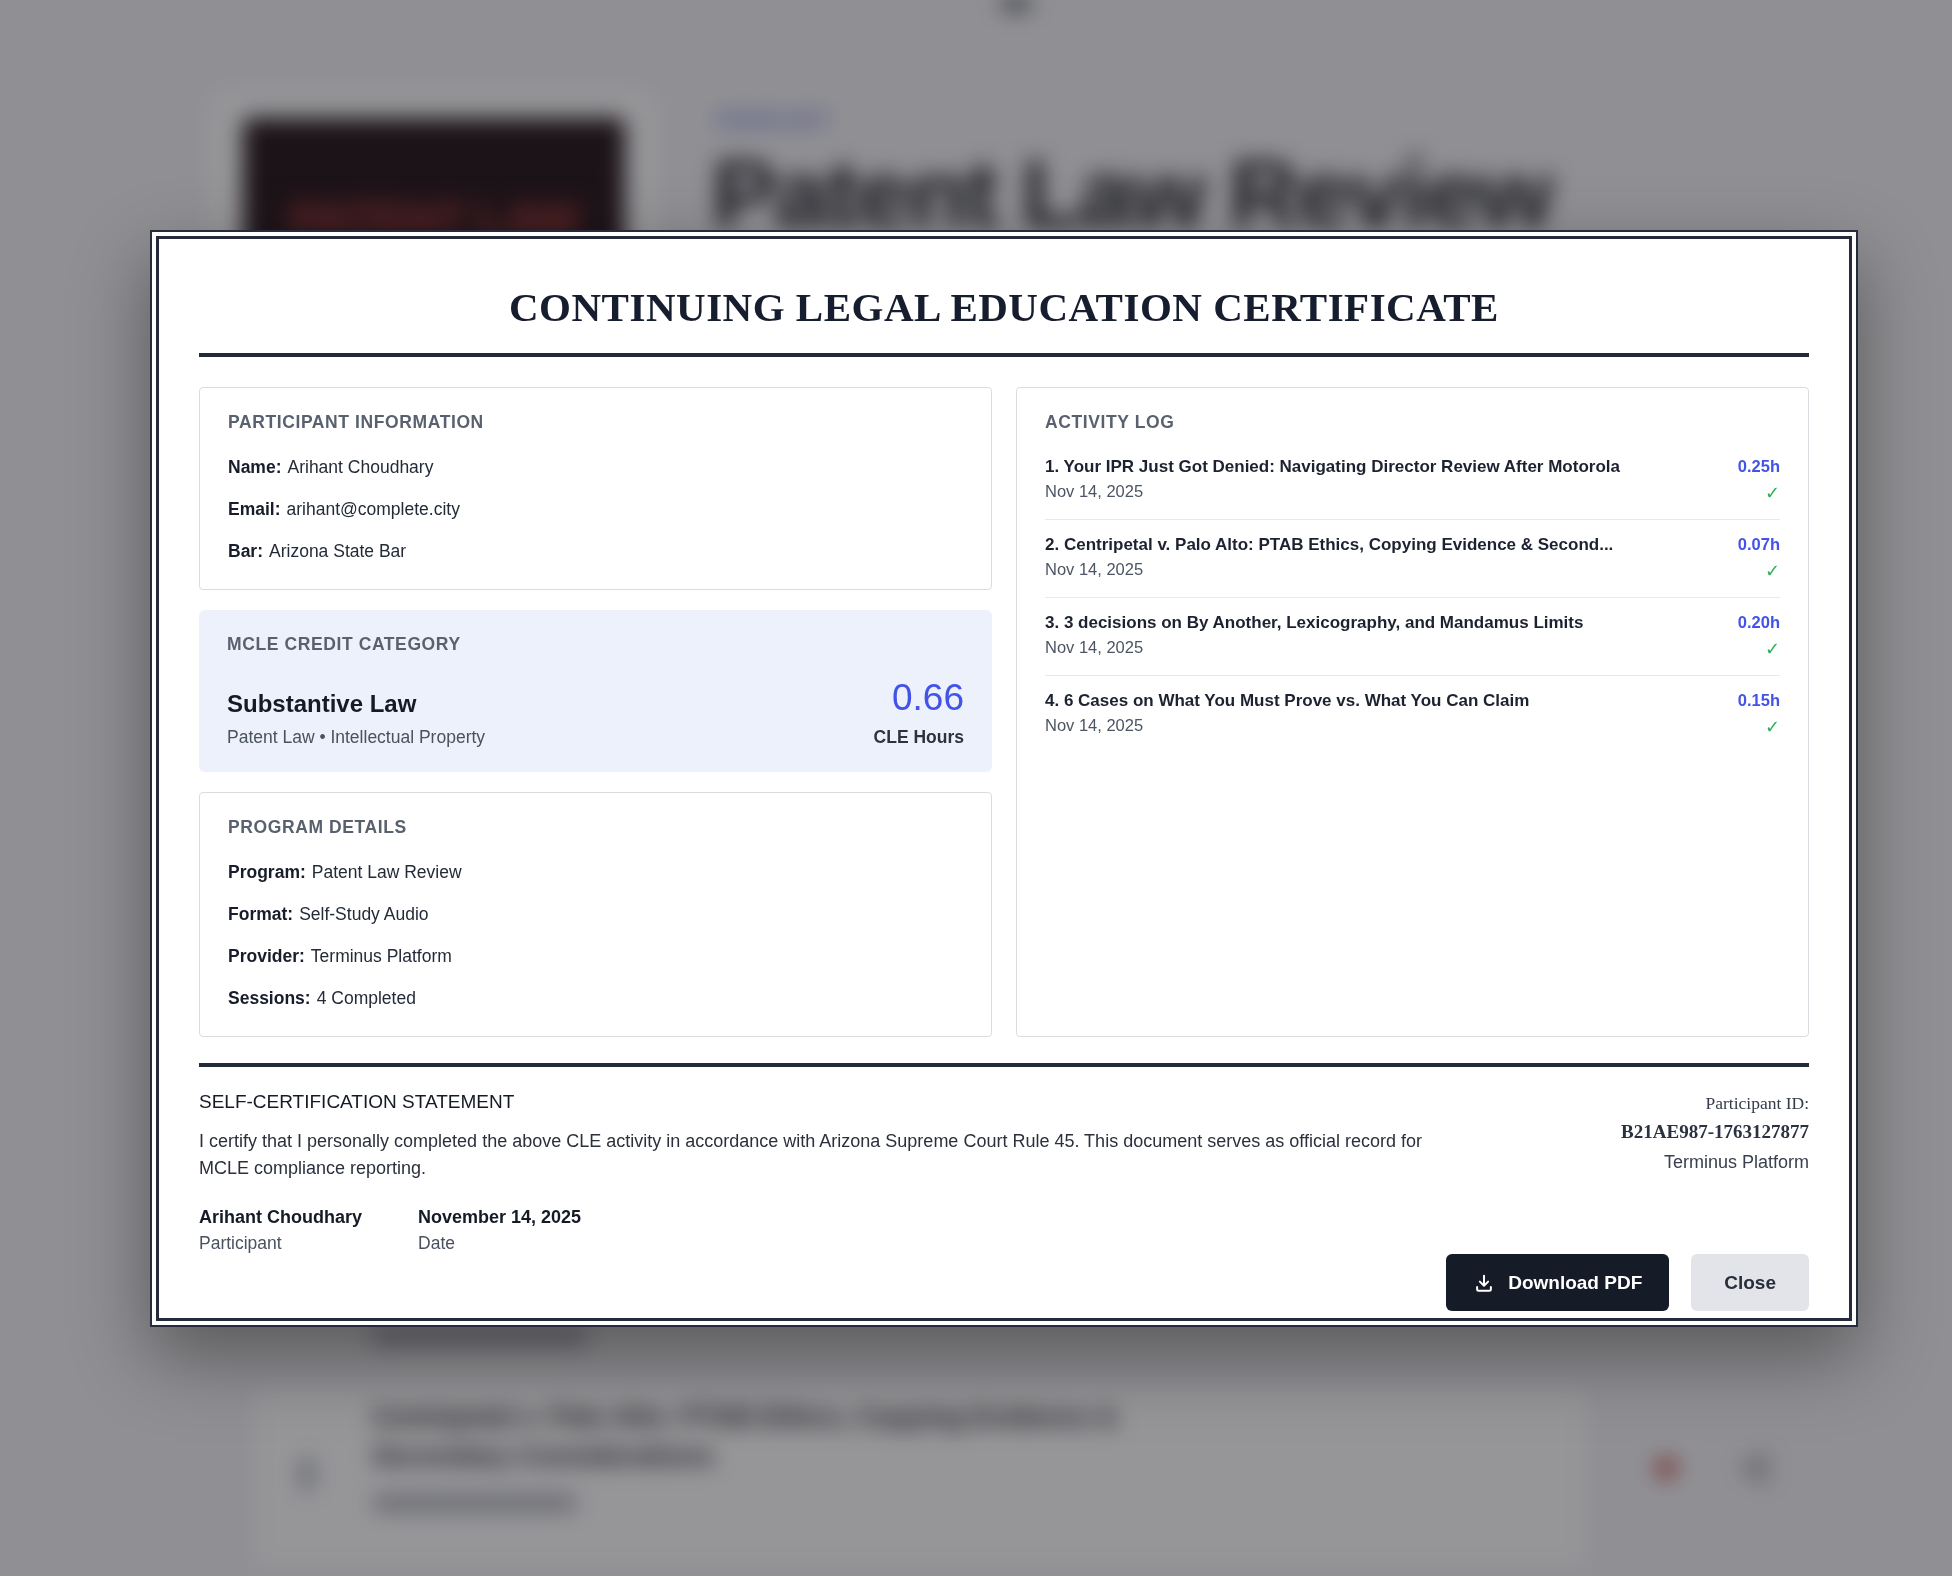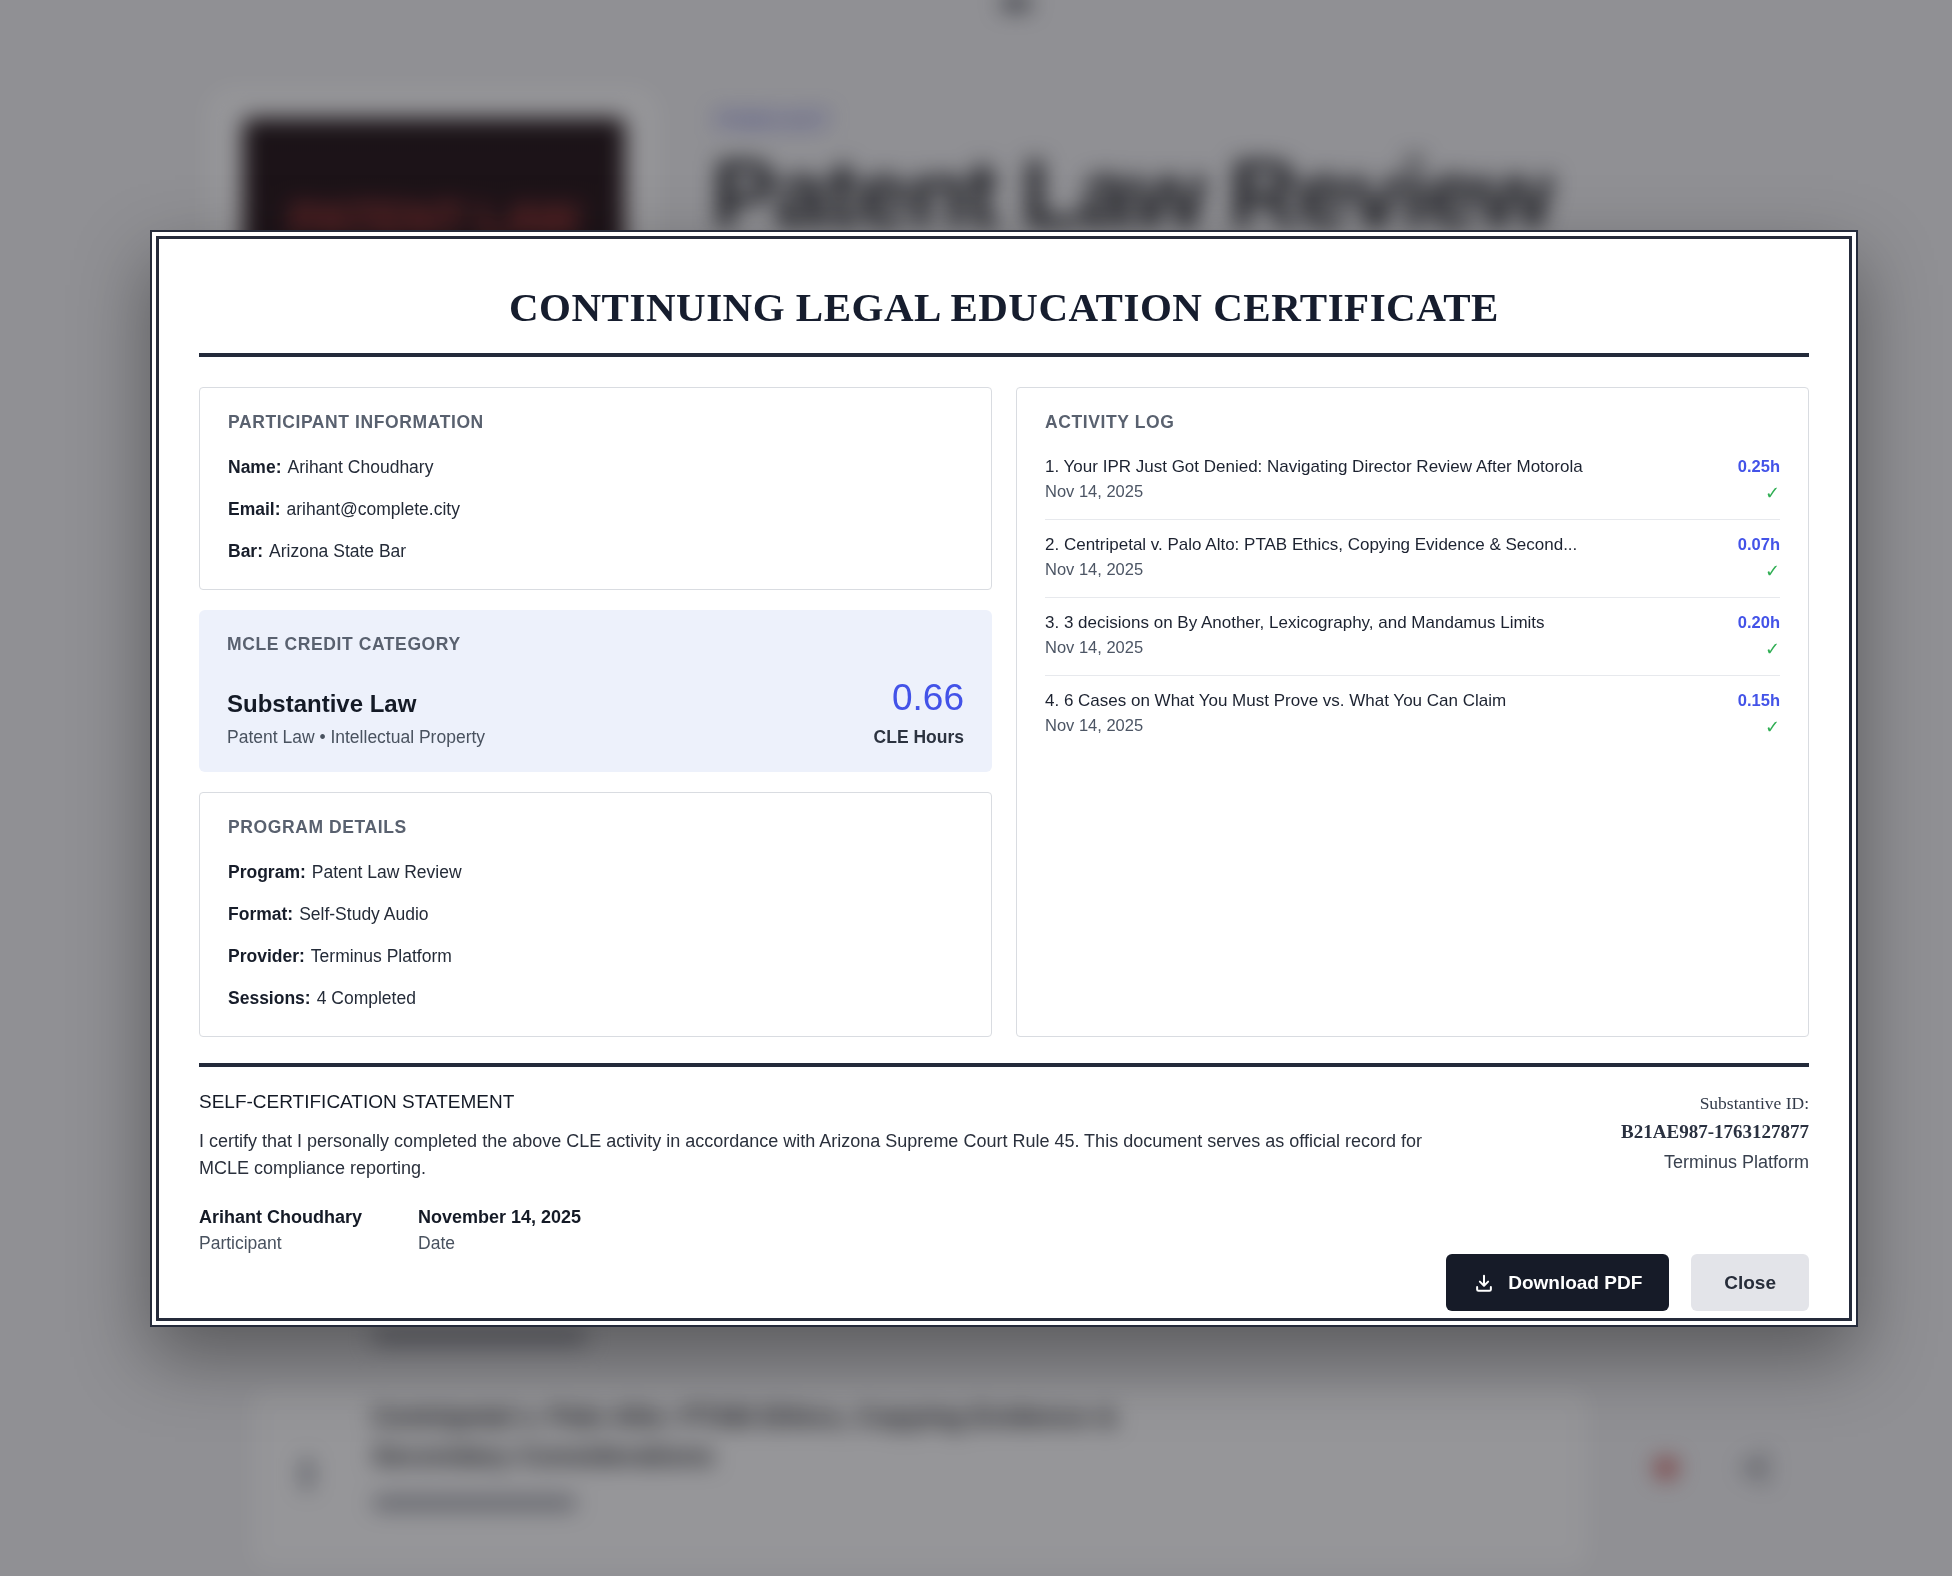--- a/index.html
+++ b/index.html
@@ -45,21 +45,21 @@
   .mcle-card{background:#edf1fb;border:none;border-radius:6px;}
   .mcle-row{display:flex;justify-content:space-between;align-items:flex-end;}
   .mcle-cat{font-size:24px;font-weight:700;color:#141a26;margin-bottom:9px;}
   .mcle-sub{font-size:17.5px;color:#49525f;}
   .mcle-hours{font-size:37px;font-weight:400;color:#4353e8;text-align:right;line-height:1;}
   .mcle-hours-label{font-size:17.5px;font-weight:700;color:#2c3340;text-align:right;margin-top:11px;}
   .log-card{display:flex;flex-direction:column;}
   .log-item{display:grid;grid-template-columns:1fr auto;row-gap:5px;padding:15px 0;border-bottom:1px solid #e7e9ed;}
   .log-item:first-of-type{padding-top:0;}
   .log-item:last-of-type{border-bottom:none;}
-  .log-title{font-size:17px;font-weight:400;color:#1c2230;padding-right:6px;}
+  .log-title{font-size:17px;font-weight:700;color:#1c2230;padding-right:6px;}
   .log-hours{font-size:16.5px;font-weight:700;color:#4353e8;}
   .log-date{font-size:16.5px;color:#4c5564;}
   .log-check{font-size:18px;color:#2fae53;justify-self:end;font-weight:700;}
   .bottom-row{display:flex;justify-content:space-between;margin-top:24px;}
   .cert-heading{font-size:19px;font-weight:400;color:#141a26;margin:0 0 15px 0;}
   .cert-text{font-size:18px;color:#2a303c;line-height:1.48;max-width:1230px;margin:0;}
   .cert-id-block{text-align:right;white-space:nowrap;padding-top:2px;}
   .cert-id-label{font-family:"Liberation Serif","DejaVu Serif",serif;font-size:17.5px;color:#333b4a;}
   .cert-id-value{font-family:"Liberation Serif","DejaVu Serif",serif;font-size:19px;font-weight:700;color:#2a3140;margin-top:7px;}
   .cert-provider{font-size:18px;color:#39414f;margin-top:9px;}
@@ -176,21 +176,21 @@
     </div>
 
     <div class="double-rule" style="margin-top:26px;"></div>
 
     <div class="bottom-row">
       <div>
         <p class="cert-heading">SELF-CERTIFICATION STATEMENT</p>
         <p class="cert-text">I certify that I personally completed the above CLE activity in accordance with Arizona Supreme Court Rule 45. This document serves as official record for MCLE compliance reporting.</p>
       </div>
       <div class="cert-id-block">
-        <div class="cert-id-label">Substantive ID:</div>
+        <div class="cert-id-label">Participant ID:</div>
         <div class="cert-id-value">B21AE987-1763127877</div>
         <div class="cert-provider">Terminus Platform</div>
       </div>
     </div>
 
     <div class="sig-row">
       <div>
         <div class="sig-name">Arihant Choudhary</div>
         <div class="sig-role">Participant</div>
       </div>

